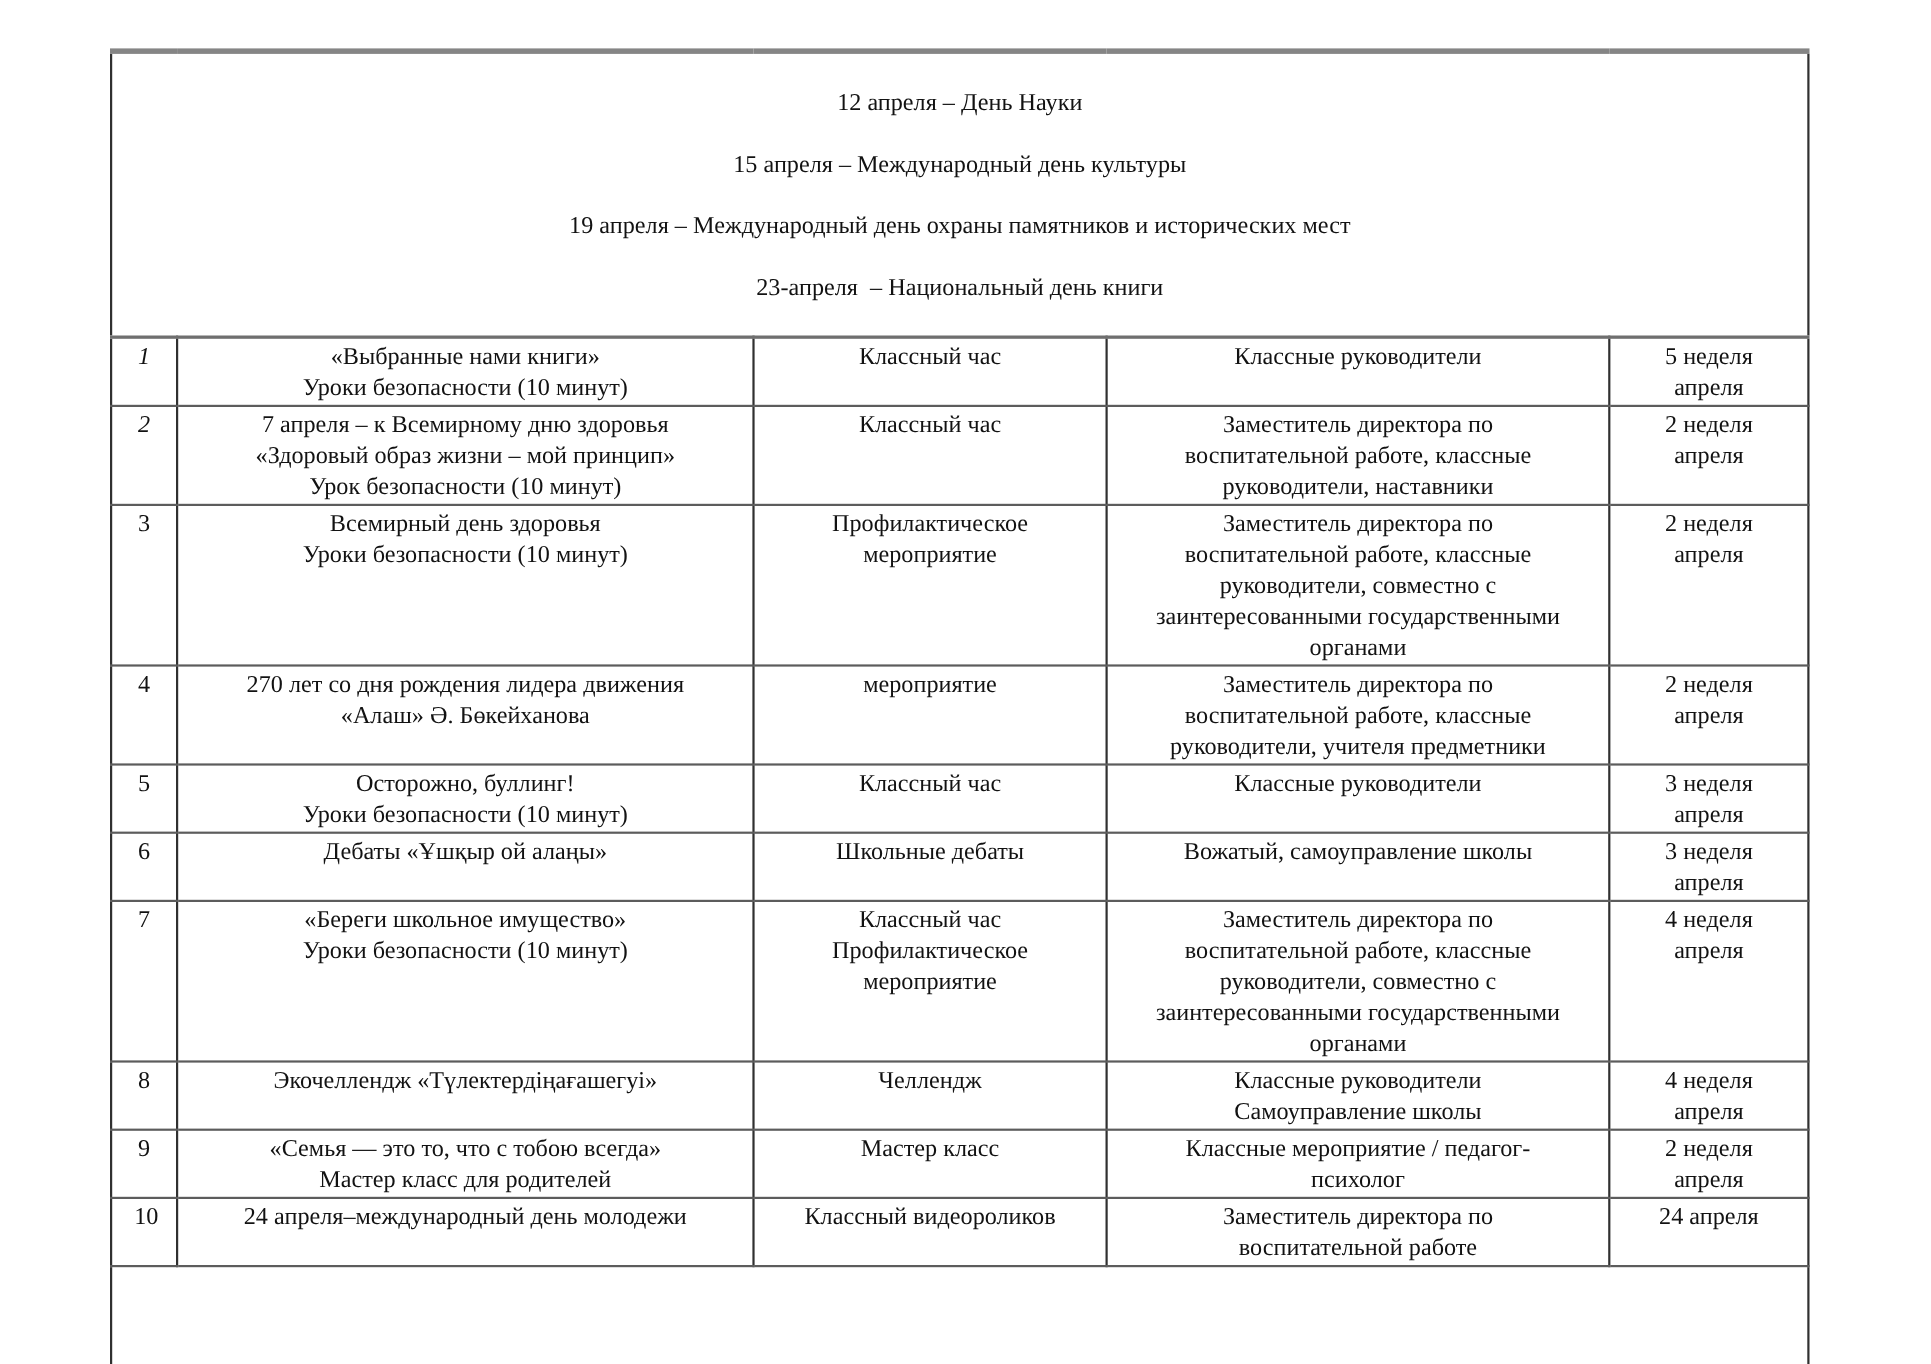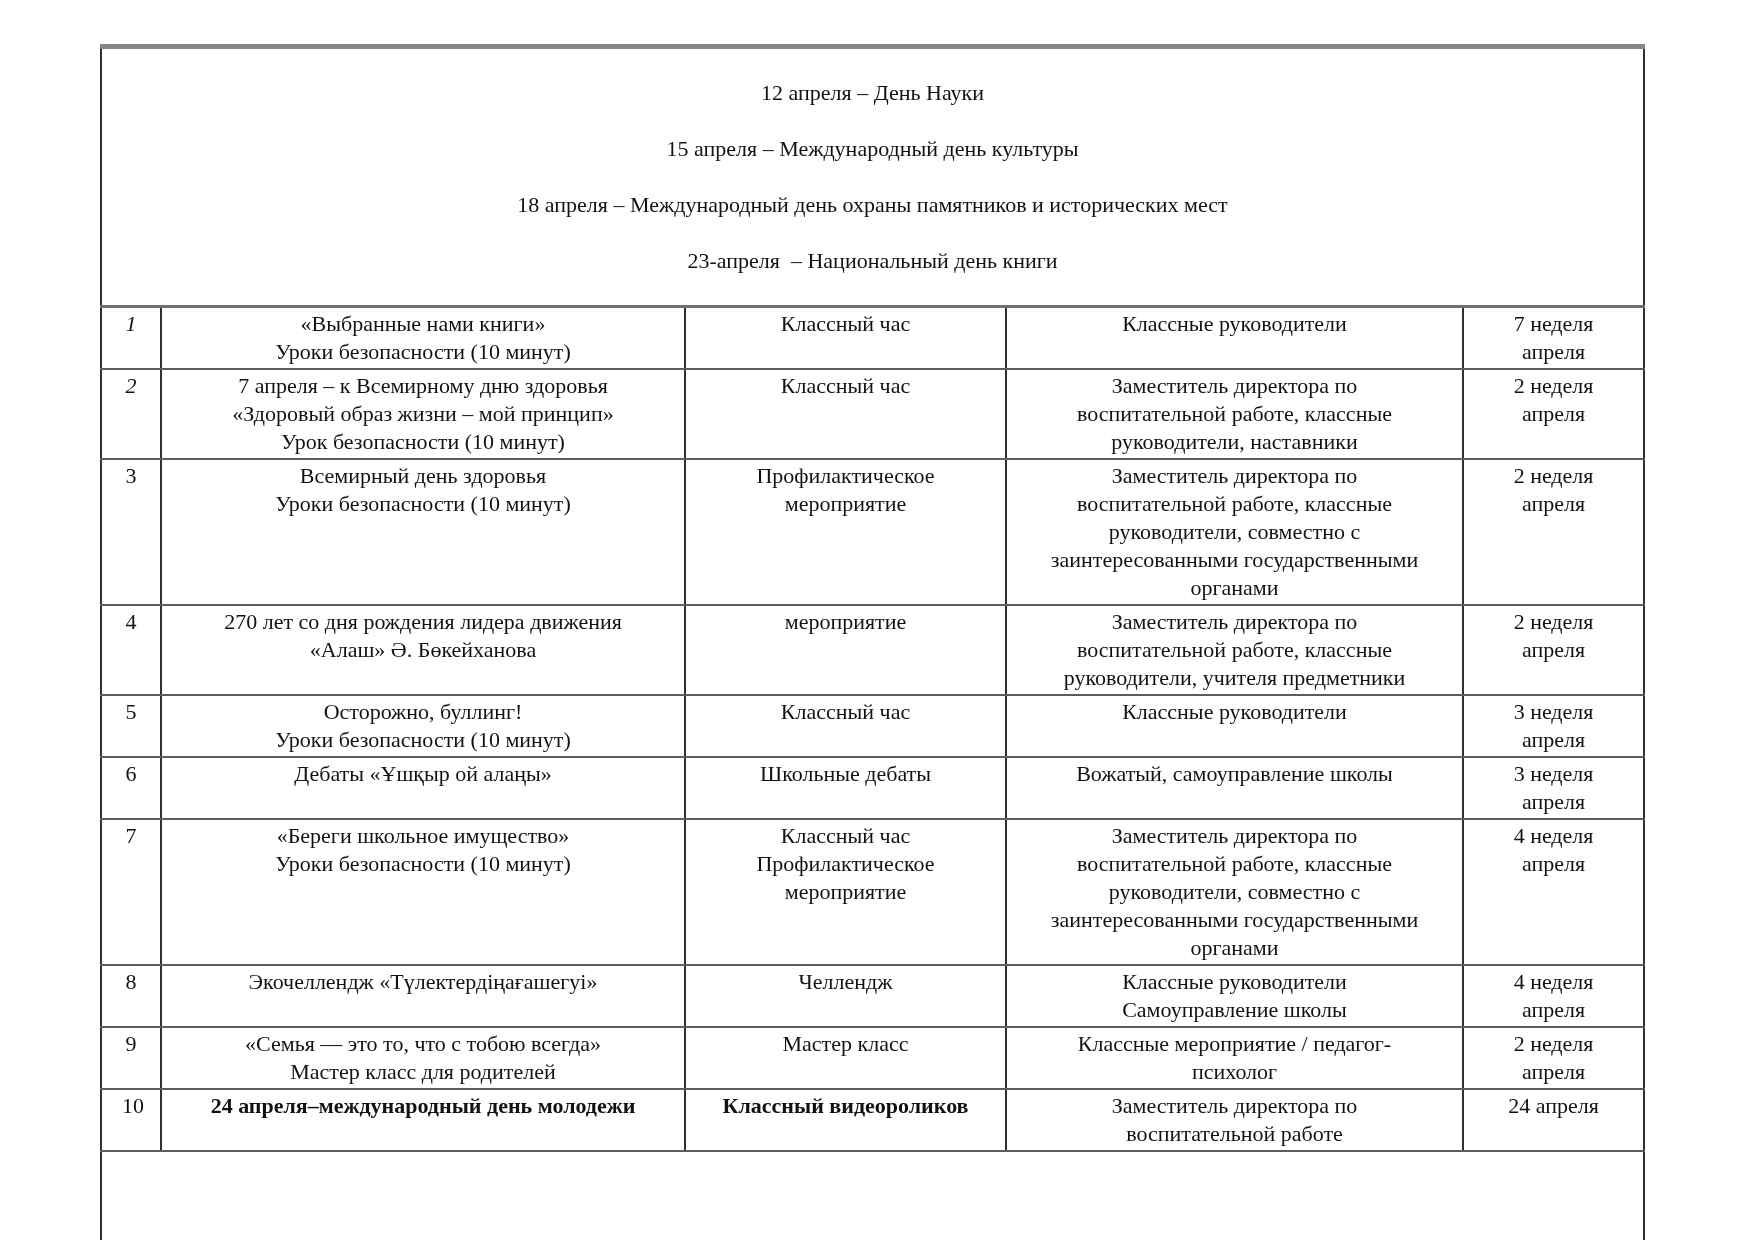--- a/index.html
+++ b/index.html
@@ -32,21 +32,21 @@
     padding: 2px 20px;
     font-size: 22px;
     line-height: 28px;
     white-space: pre-line;
     overflow: hidden;
   }
   td.merged-cell { white-space: normal; }
   .april-line, .footer-line { white-space: pre-wrap; }
   td.num-cell { font-size: 22px; }
   td.italic { font-style: italic; }
-  td.bold { font-weight: bold; }
+  td.bold { font-weight: normal; }
   td.vmiddle { vertical-align: middle; }
   tr.header-row td { border-bottom: 3px solid #6f6f6f; }
 </style>
 </head>
 <body>
 
 <div class="page">
   <table class="plan">
     <colgroup>
       <col style="width:60px">
@@ -54,32 +54,32 @@
       <col style="width:321px">
       <col style="width:457px">
       <col style="width:181px">
     </colgroup>
 
     <tbody>
         <tr class="header-row">
       <td class="merged-cell" colspan="5">
         <div class="april-line">12 апреля – День Науки</div>
         <div class="april-line">15 апреля – Международный день культуры</div>
-        <div class="april-line">18 апреля – Международный день охраны памятников и исторических мест</div>
+        <div class="april-line">19 апреля – Международный день охраны памятников и исторических мест</div>
         <div class="april-line">23-апреля  – Национальный день книги</div>
       </td>
     </tr>
 
     <tr>
       <td class="num-cell italic">1</td>
       <td class="event-cell">«Выбранные нами книги»
 Уроки безопасности (10 минут)</td>
       <td class="format-cell">Классный час</td>
       <td class="resp-cell">Классные руководители</td>
-      <td class="time-cell">7 неделя
+      <td class="time-cell">5 неделя
 апреля</td>
     </tr>
 
     <tr>
       <td class="num-cell italic">2</td>
       <td class="event-cell">7 апреля – к Всемирному дню здоровья
 «Здоровый образ жизни – мой принцип»
 Урок безопасности (10 минут)</td>
       <td class="format-cell vmiddle">Классный час</td>
       <td class="resp-cell">Заместитель директора по

